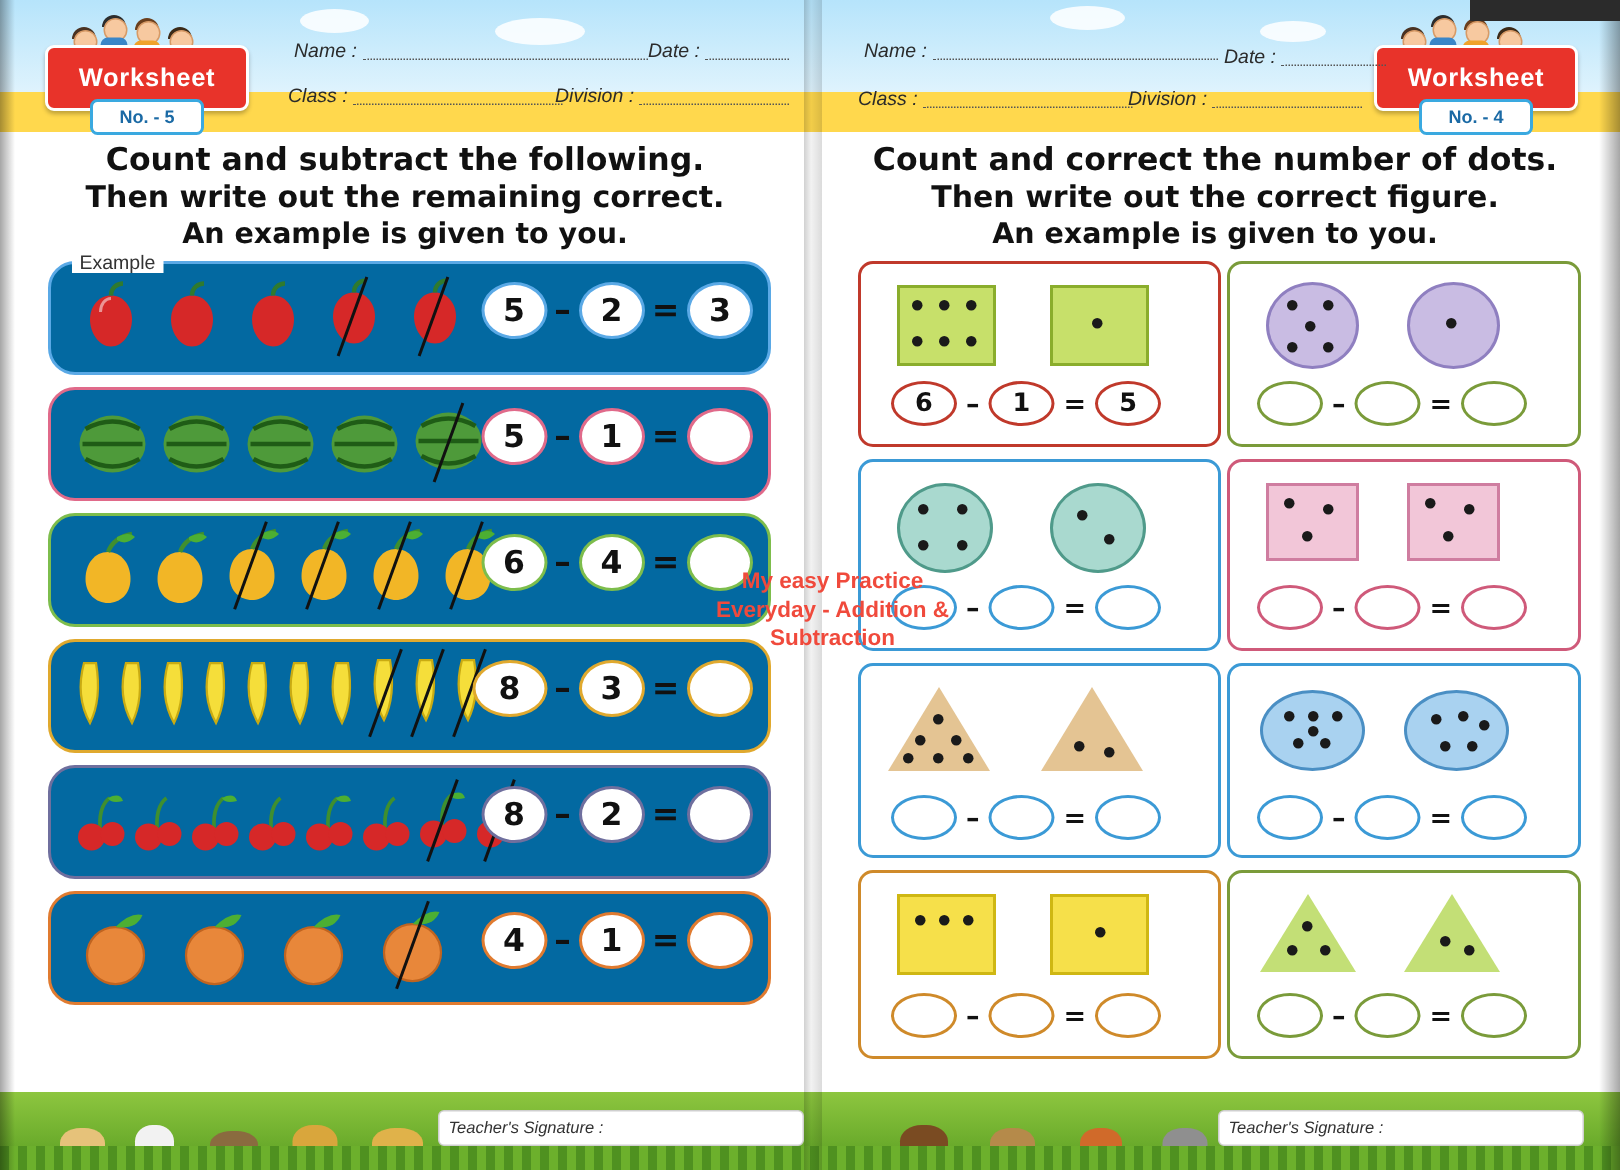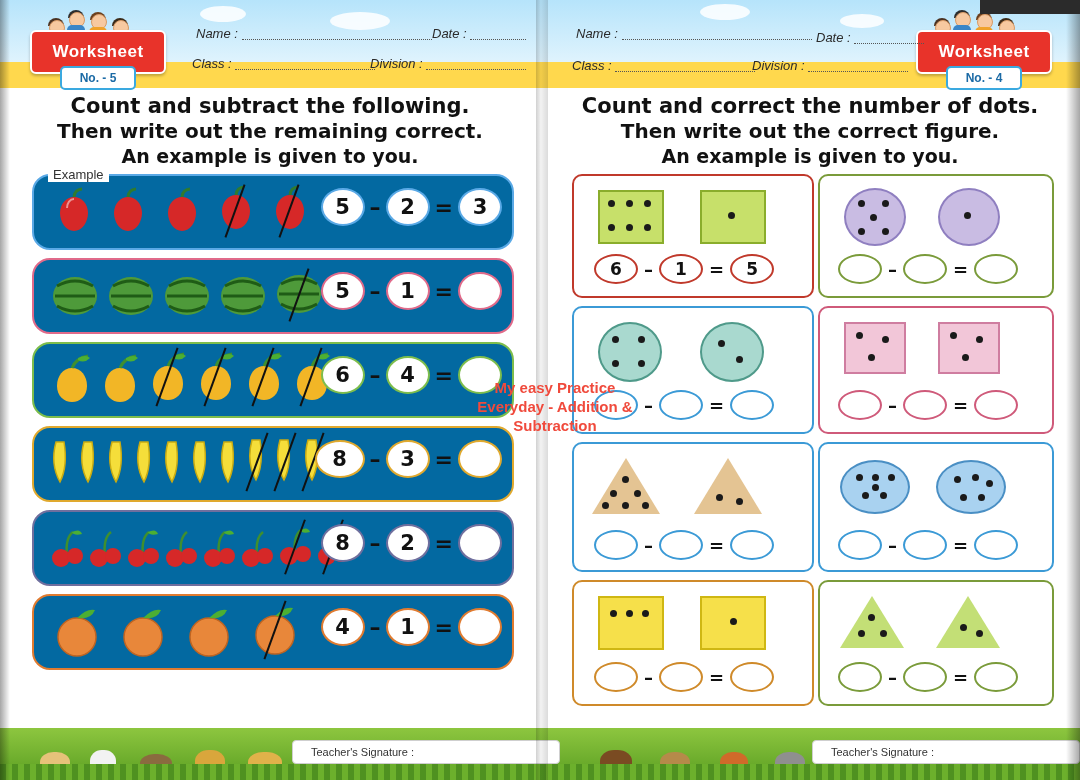--- a/index.html
+++ b/index.html
@@ -128,22 +128,22 @@
     position:absolute;left:0;top:728px;width:1080px;height:52px;
     background:linear-gradient(#8dc63f,#5a9e22);
   }
   .grass{
     position:absolute;left:0;bottom:0;width:1080px;height:16px;
     background:repeating-linear-gradient(90deg,#4f9120 0 6px,#6cb02c 6px 12px);
   }
   .animal{position:absolute;bottom:6px;border-radius:45% 45% 35% 35%;}
   .sigbox{
     position:absolute;top:740px;height:22px;background:#fff;border-radius:4px;
-    border:1px solid #cfcfcf;font-size:11px;color:#333;
-    display:flex;align-items:center;padding:0 18px;
+    border:1px solid #cfcfcf;font-size:11px;font-style:italic;color:#333;
+    display:flex;align-items:center;padding:0 6px;
   }
   .spine{
     position:absolute;left:536px;top:0;width:12px;height:780px;
     background:linear-gradient(90deg,rgba(0,0,0,.18),rgba(0,0,0,.05) 40%,rgba(0,0,0,.14));
   }
   .dark-edge-l{position:absolute;left:0;top:0;width:10px;height:780px;background:linear-gradient(90deg,rgba(0,0,0,.35),rgba(0,0,0,0));}
   .dark-edge-r{position:absolute;right:0;top:0;width:14px;height:780px;background:linear-gradient(270deg,rgba(0,0,0,.35),rgba(0,0,0,0));}
   .topdark{position:absolute;left:980px;top:0;width:100px;height:14px;background:#2b2b2b;}
 </style>
 </head>

